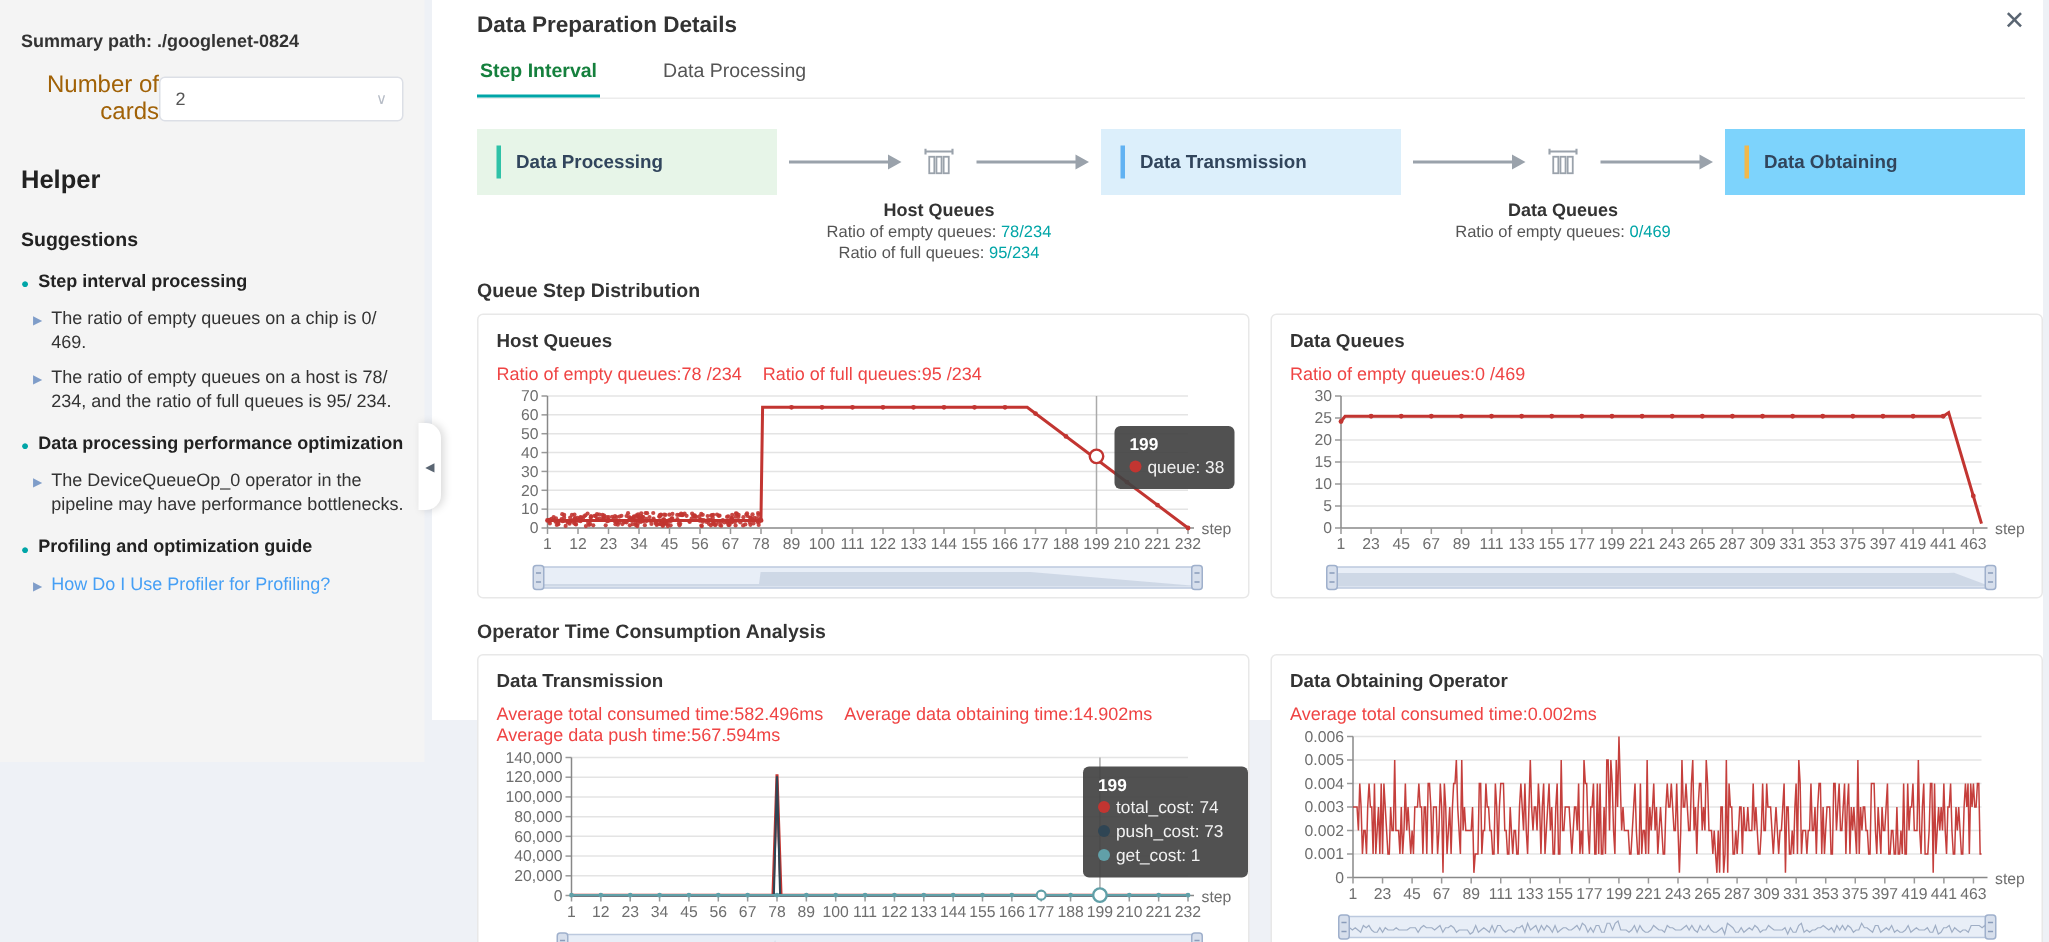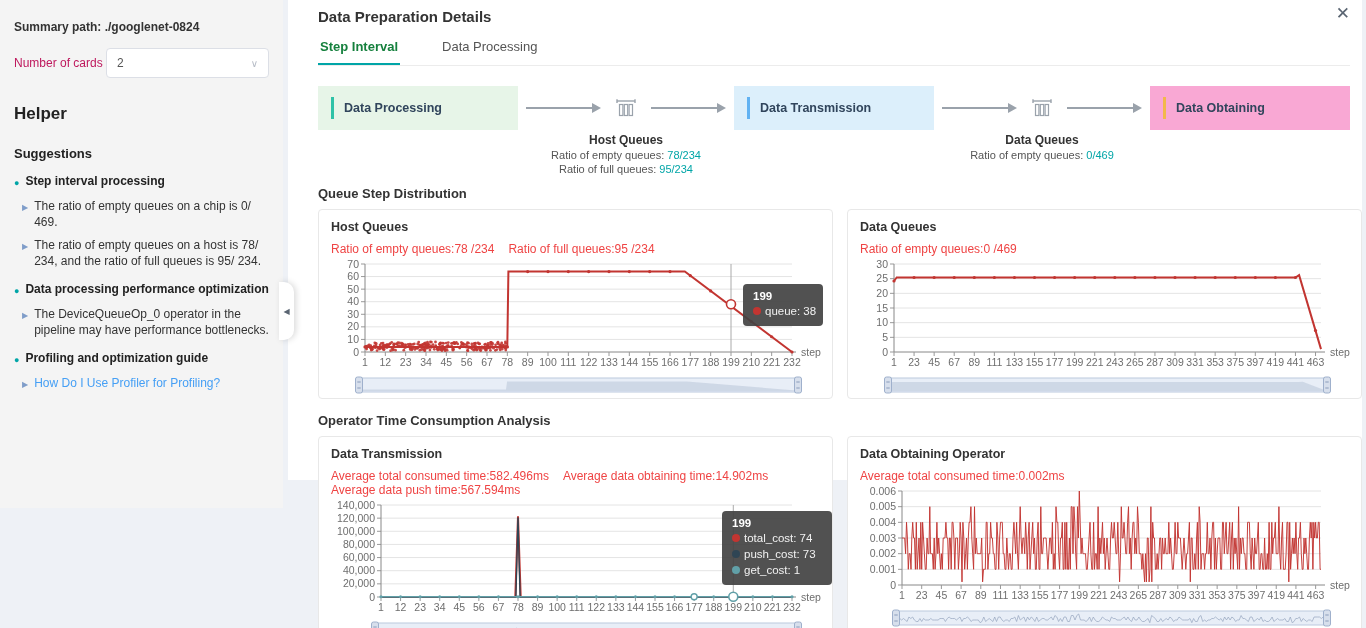--- a/index.html
+++ b/index.html
@@ -2,21 +2,21 @@
 <html><head>
 <meta charset="utf-8">
 <style>
   * { margin:0; padding:0; box-sizing:border-box; }
   html,body { width:1366px; height:628px; overflow:hidden; background:#eef1f6;
     font-family:"Liberation Sans", sans-serif; color:#333; }
   
   .sidebar { position:absolute; left:0; top:0; width:283px; height:508px; background:#f4f4f4; padding:20px 14px 0 14px; }
   .summary-path { font-size:12px; font-weight:bold; color:#333; }
   .cards-row { display:flex; align-items:center; margin-top:14px; }
-  .cards-label { font-size:12px; color:#be185d; width:92px; }
+  .cards-label { font-size:16px; color:#a16207; width:92px;text-align:right; }
   .cards-select { flex:1; height:30px; background:#fff; border:1px solid #dcdfe6; border-radius:4px;
     display:flex; align-items:center; justify-content:space-between; padding:0 10px; font-size:12px; color:#555; cursor:pointer; }
   .cards-select .chev { color:#b6bcc6; font-size:10px; }
   .helper-title { margin-top:26px; font-size:17px; font-weight:bold; color:#222; }
   .sugg-title { margin-top:22px; font-size:13px; font-weight:bold; color:#222; }
   .sugg-group { margin-top:12px; }
   .sugg-head { display:flex; font-size:12px; font-weight:bold; color:#222; line-height:16px; }
   .sugg-head .dot { color:#00a5a7; font-size:9px; margin:2px 6px 0 0; }
   .sugg-item { display:flex; font-size:12px; color:#333; line-height:16px; margin-top:7px; padding-left:8px; }
   .sugg-item .tri { color:#7f9dc9; font-size:8px; margin:2px 6px 0 0; }
@@ -32,21 +32,21 @@
   .tabs { display:flex; margin-top:10px; border-bottom:1px solid #ececec; }
   .tab { font-size:13px; color:#555; padding:4px 2px 9px 2px; margin-right:40px; cursor:pointer; }
   .tab.active { color:#15803d; font-weight:bold; border-bottom:2px solid #00a5a7; }
   
   .pipeline { display:flex; align-items:flex-start; margin-top:20px; height:86px; }
   .stage-box { width:200px; height:44px; display:flex; align-items:center; padding-left:26px;
     font-size:12.5px; font-weight:bold; color:#31455c; position:relative; flex-shrink:0; }
   .stage-box::before { content:""; position:absolute; left:13px; top:11px; bottom:11px; width:3px; }
   .box-green { background:#e7f5e8; } .box-green::before { background:#2fc2a7; }
   .box-blue  { background:#dceffb; } .box-blue::before  { background:#61b2f2; }
-  .box-yellow{ background:#f9a8d4; } .box-yellow::before{ background:#f2b84b; }
+  .box-yellow{ background:#7dd3fc; } .box-yellow::before{ background:#f2b84b; }
   .p-arrow { flex:1; min-width:36px; height:2px; background:#9aa2ab; margin:21px 16px 0 8px; position:relative; }
   .p-arrow::after { content:""; position:absolute; right:-8px; top:-4px; border-left:9px solid #9aa2ab;
     border-top:5px solid transparent; border-bottom:5px solid transparent; }
   .stage-queue { position:relative; width:34px; height:44px; display:flex; align-items:center; justify-content:center; flex-shrink:0; }
   .q-labels { position:absolute; top:47px; left:50%; transform:translateX(-50%); width:230px; text-align:center; }
   .q-name { font-size:12px; font-weight:bold; color:#333; }
   .q-ratio { font-size:11px; color:#555; margin-top:2px; white-space:nowrap; }
   .q-ratio .val { color:#00a5a7; }
   
   .section-title { font-size:13px; font-weight:bold; color:#333; margin-top:14px; }

